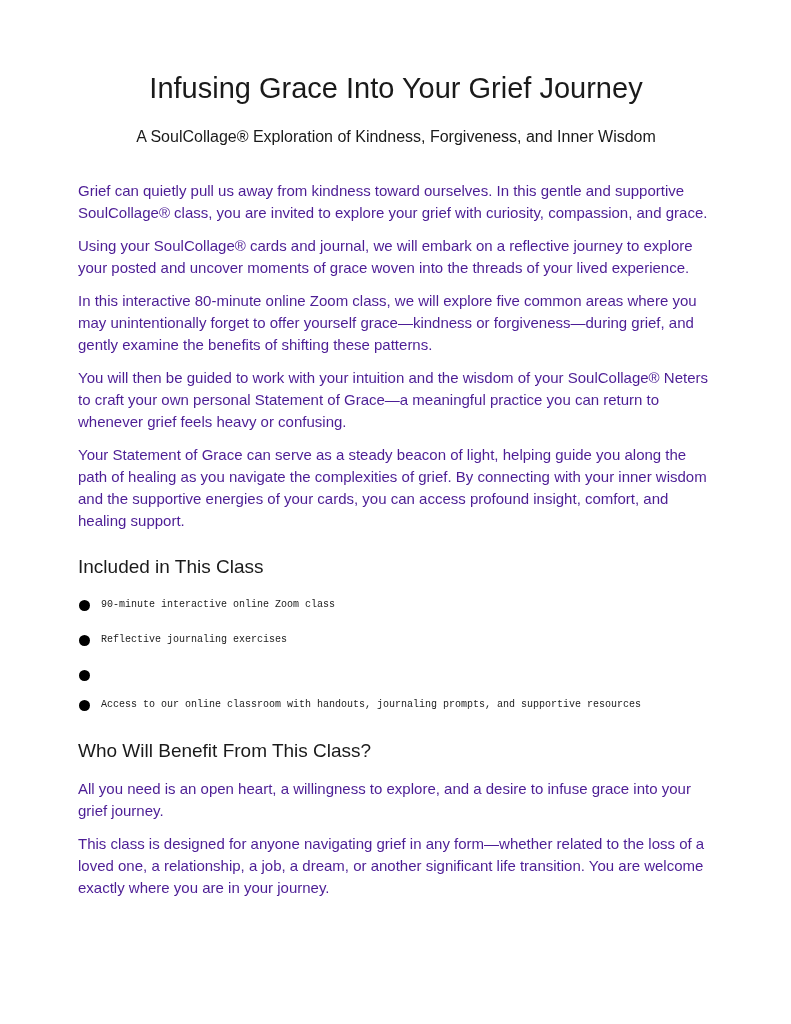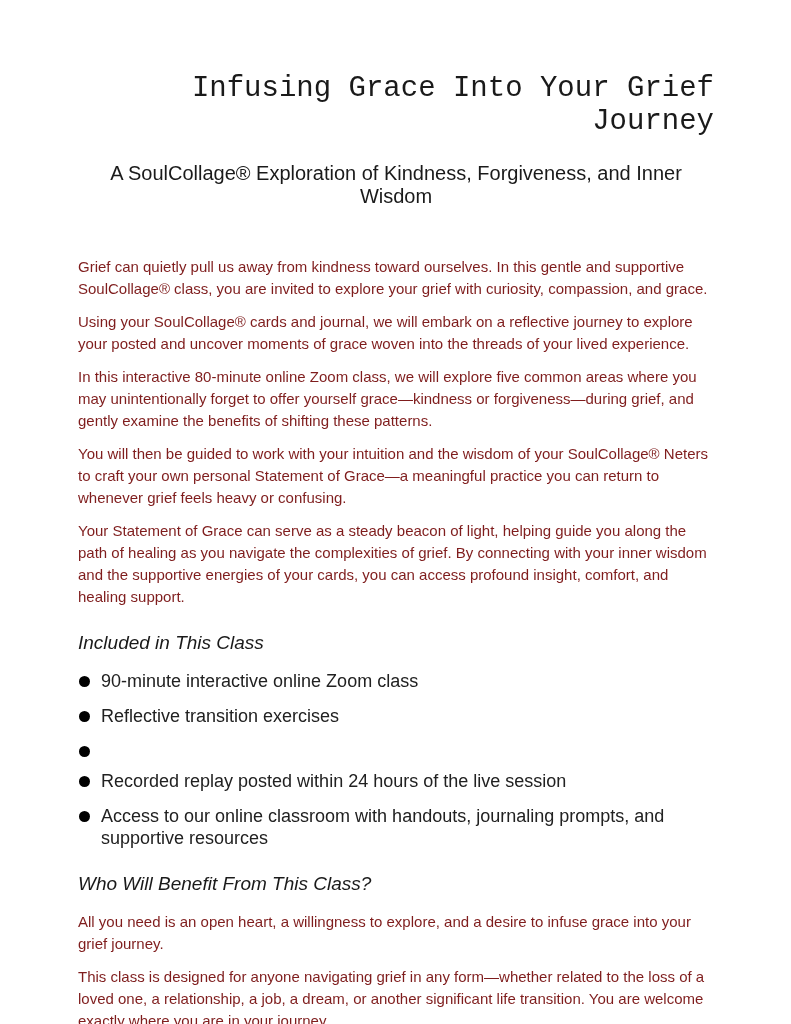--- a/index.html
+++ b/index.html
@@ -16,57 +16,56 @@
   }
   .page {
     box-sizing: border-box;
     width: 791px;
     height: 1024px;
     padding: 72px 77px 0 78px;
   }
   .doc-title {
     font-size: 29px;
     font-weight: 400;
-    text-align: right;
+    text-align: center;
     margin: 0 0 23px 0;
     line-height: 1.15;
     color: #1a1a1a;
-    font-family: Liberation Mono, monospace;
   }
   .doc-subtitle {
-    font-size: 20px;
+    font-size: 16px;
     font-weight: 400;
     text-align: center;
-    margin: 0 0 48px 0;
+    margin: 0 0 34px 0;
     color: #1a1a1a;
   }
   .para {
     font-size: 15px;
     line-height: 22px;
     margin: 0 0 11px 0;
-    color: #7f1d1d;
+    color: #4c1d95;
   }
   .section-heading {
     font-size: 19px;
     font-weight: 400;
     margin: 24px 0 16px 0;
     color: #1a1a1a;
-    font-style: italic;
   }
   .bullet-list {
     list-style: none;
     margin: 0 0 6px 0;
     padding: 0;
   }
   .bullet-item {
     display: flex;
     align-items: flex-start;
-    font-size: 18px;
+    font-size: 10px;
     line-height: 22px;
     margin: 0 0 13px 0;
+    font-family: Liberation Mono, monospace;
   }
   .bullet-dot {
     flex: 0 0 auto;
     width: 11px;
     height: 11px;
     border-radius: 50%;
     background: #000000;
     margin: 6px 11px 0 1px;
   }
 </style>
@@ -87,28 +86,24 @@
 
   <h2 class="section-heading">Included in This Class</h2>
 
   <ul class="bullet-list">
     <li class="bullet-item">
       <span class="bullet-dot"></span>
       <span>90-minute interactive online Zoom class</span>
     </li>
     <li class="bullet-item">
       <span class="bullet-dot"></span>
-      <span>Reflective transition exercises</span>
+      <span>Reflective journaling exercises</span>
     </li>
     <li class="bullet-item">
       <span class="bullet-dot"></span>
-    </li>
-    <li class="bullet-item">
-      <span class="bullet-dot"></span>
-      <span>Recorded replay posted within 24 hours of the live session</span>
     </li>
     <li class="bullet-item">
       <span class="bullet-dot"></span>
       <span>Access to our online classroom with handouts, journaling prompts, and supportive resources</span>
     </li>
   </ul>
 
   <h2 class="section-heading">Who Will Benefit From This Class?</h2>
 
   <p class="para">All you need is an open heart, a willingness to explore, and a desire to infuse grace into your grief journey.</p>

